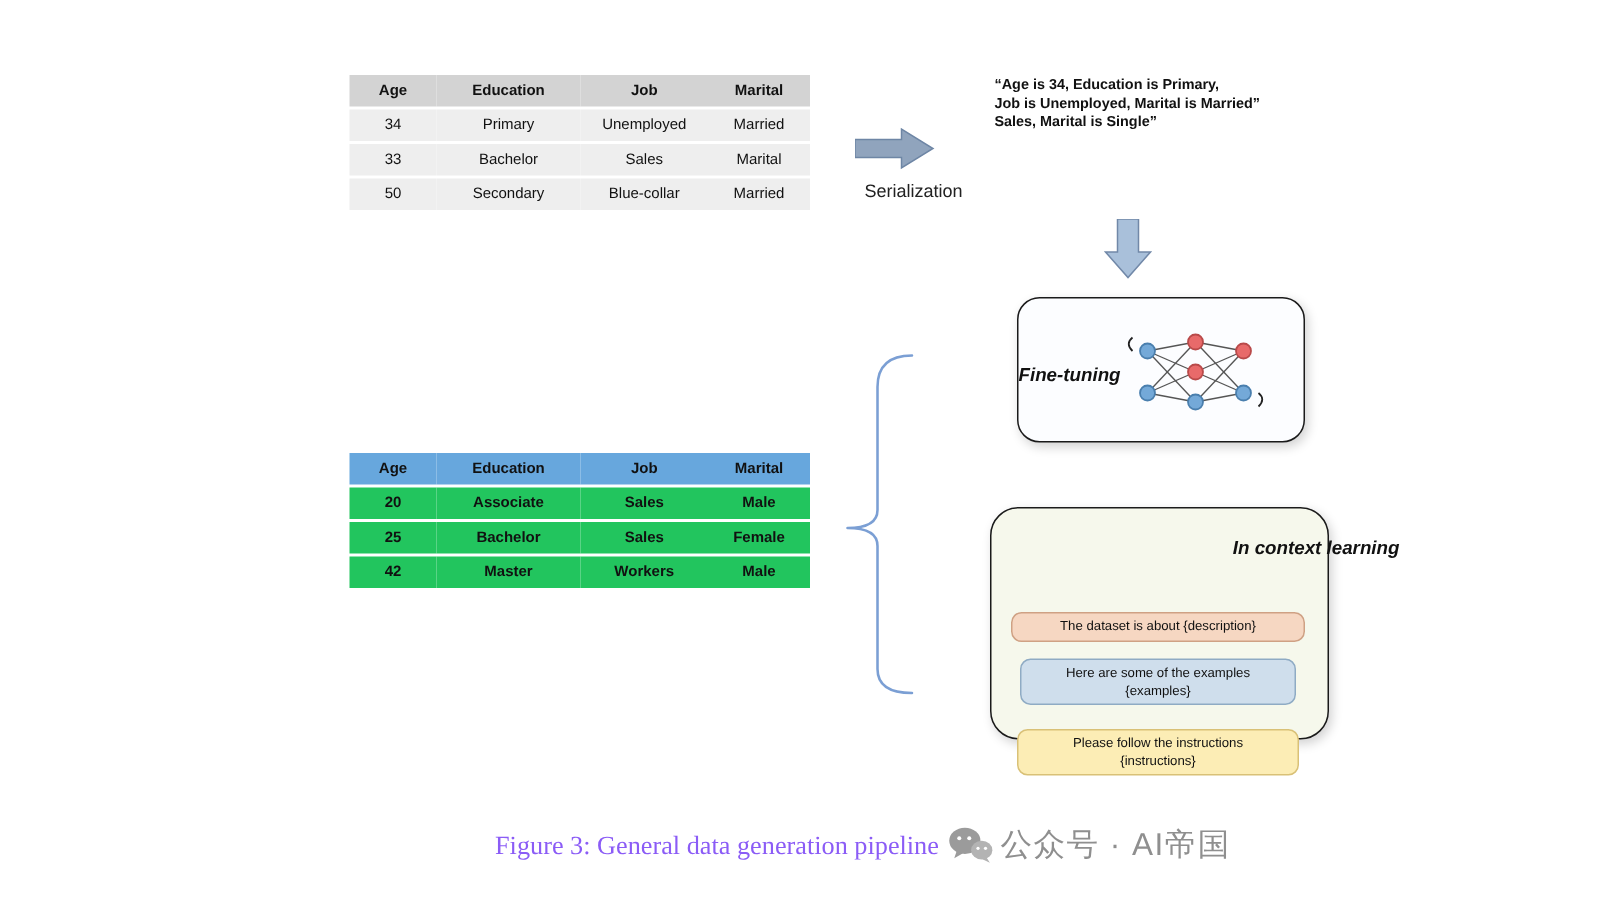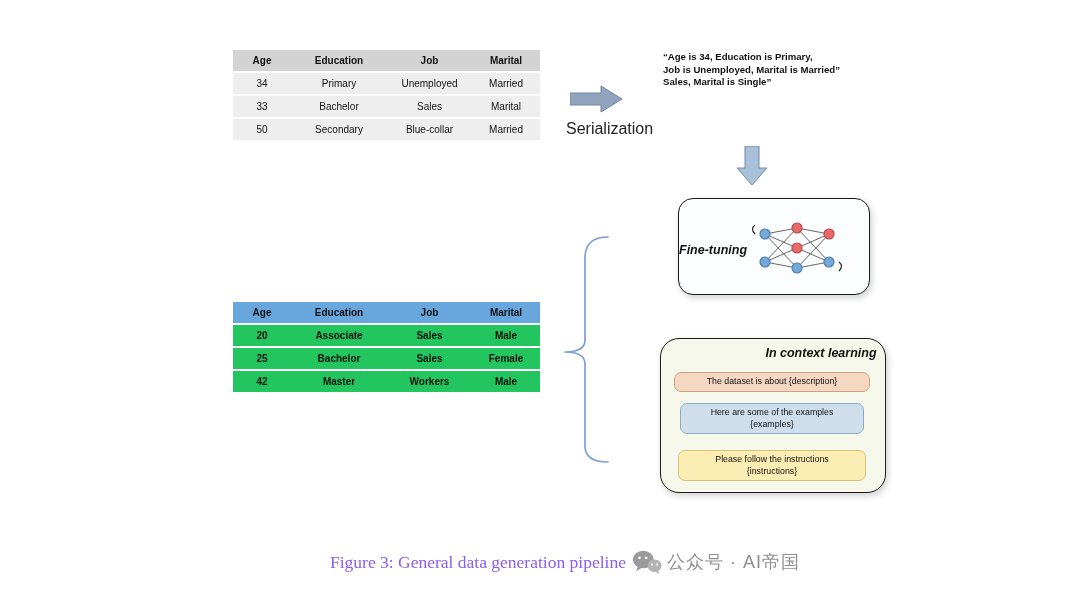--- a/index.html
+++ b/index.html
@@ -13,51 +13,51 @@
   .g-head{background:#d3d3d3;font-weight:bold;font-size:12px;}
   .g-body{background:#eeeeee;}
   .b-head{background:#67a7dd;font-weight:bold;font-size:12px;}
   .b-body{background:#22c55e;font-weight:bold;}
   .tbl-source{left:233px;top:50px;}
   .tbl-target{left:233px;top:302px;}
 
   
   .ser-arrow{position:absolute;left:570px;top:85px;}
   .ser-label{position:absolute;left:566px;top:120px;width:86px;text-align:center;
-             font-size:16px;color:#222;}
+             font-size:12px;color:#222;}
   .ser-text{position:absolute;left:663px;top:51px;width:210px;font-size:9.6px;
             font-weight:bold;line-height:12.6px;color:#111;}
   .down-arrow{position:absolute;left:736px;top:146px;}
 
   
   .ft-box{position:absolute;left:678px;top:198px;width:190px;height:95px;background:#fcfdff;
           border:1.6px solid #1a1a1a;border-radius:15px;box-shadow:2px 3px 7px rgba(0,0,0,.18);
           display:flex;align-items:center;}
   .ft-title{margin-top:7px;font-style:italic;font-weight:bold;font-size:12.5px;}
   .ft-icon{margin-top:3px;}
 
   
   .brace{position:absolute;left:552px;top:228px;}
 
   
   .icl-box{position:absolute;left:660px;top:338px;width:224px;height:153px;background:#f6f8ec;
            border:1.6px solid #1a1a1a;border-radius:19px;box-shadow:2px 3px 7px rgba(0,0,0,.18);}
-  .icl-title{position:absolute;top:7px;left:0;width:100%;text-align:center;
+  .icl-title{position:absolute;top:19px;left:0;width:100%;text-align:right;
              font-style:italic;font-weight:bold;font-size:12.5px;padding-left:48px;}
   .pill{position:absolute;border-radius:7px;text-align:center;font-size:8.8px;line-height:11.5px;
-        padding:3px 18px;box-sizing:border-box;}
+        padding:3px 18px;box-sizing:border-box;margin-top:36px;}
   .pill-1{left:13px;top:33px;width:196px;background:#f6d7c2;border:1px solid #cfa184;}
   .pill-2{left:19px;top:64px;width:184px;background:#cfdeec;border:1px solid #8fabc4;}
   .pill-3{left:17px;top:111px;width:188px;background:#fcedb5;border:1px solid #d9c177;}
 
   
   .caption-row{position:absolute;left:330px;top:549px;display:flex;align-items:center;}
   .caption-text{font-family:"Liberation Serif", serif;font-size:17.5px;color:#8b5cf6;}
   .wm{display:flex;align-items:center;margin-left:6px;color:#8f8f8f;}
-  .wm-text{font-size:18px;margin-left:5px;letter-spacing:1px;}
+  .wm-text{font-size:21px;margin-left:5px;letter-spacing:1px;}
 </style>
 </head>
 <body>
 
 <div class="canvas">
 
   <div class="dtable tbl-source">
     <div class="cell g-head">Age</div>
     <div class="cell g-head">Education</div>
     <div class="cell g-head">Job</div>

